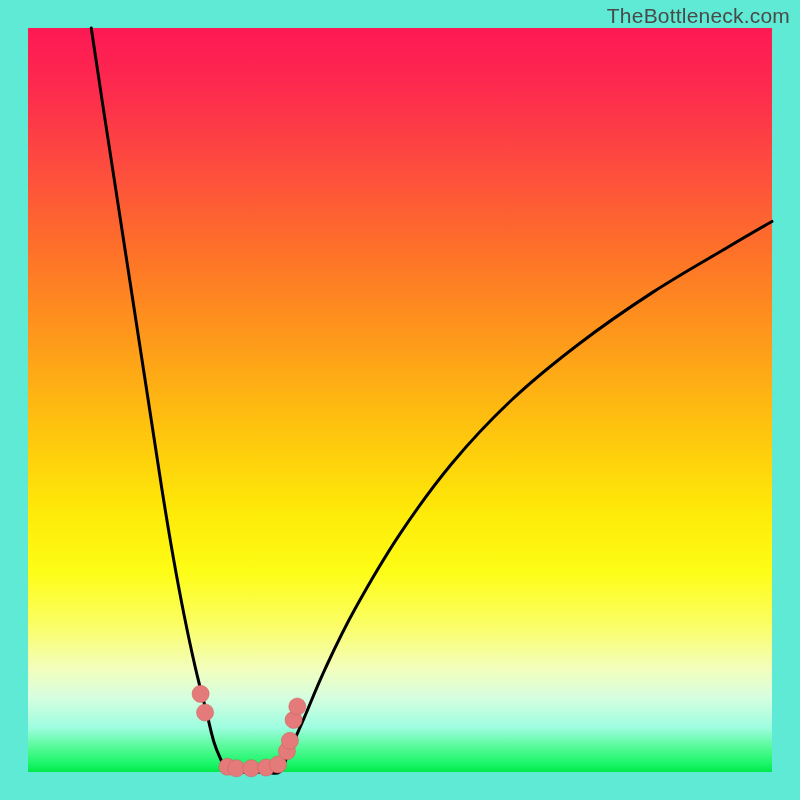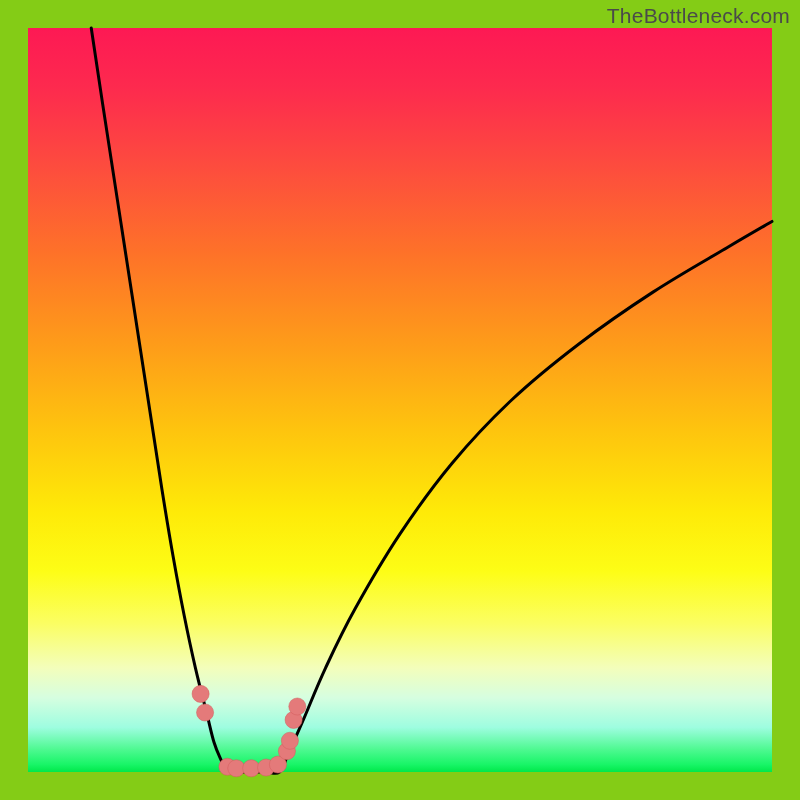--- a/index.html
+++ b/index.html
@@ -8,21 +8,21 @@
     width: 800px;
     height: 800px;
     overflow: hidden;
     background: #000;
     font-family: Arial, Helvetica, sans-serif;
   }
   .frame {
     position: relative;
     width: 800px;
     height: 800px;
-    background: #84cc16;
+    background: #5eead4;
   }
   .plot-area {
     position: absolute;
     left: 28px;
     top: 28px;
     width: 744px;
     height: 744px;
     
     background: linear-gradient(
       to bottom,

